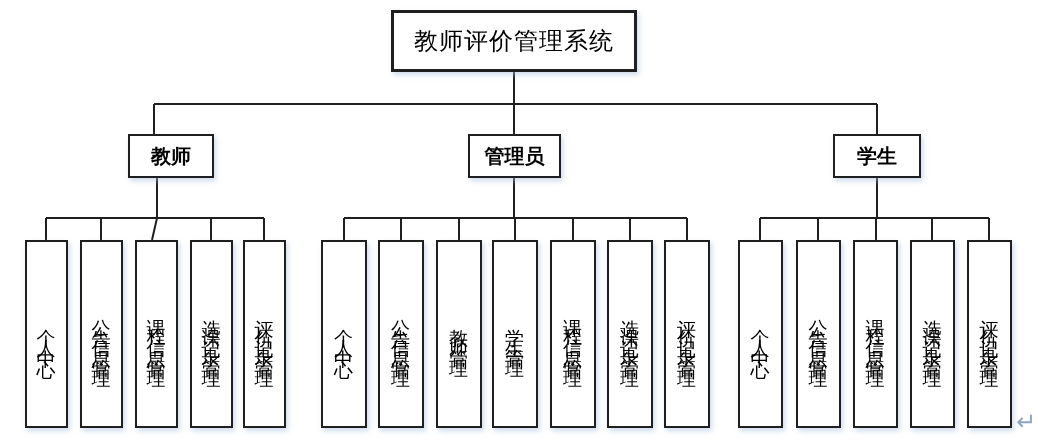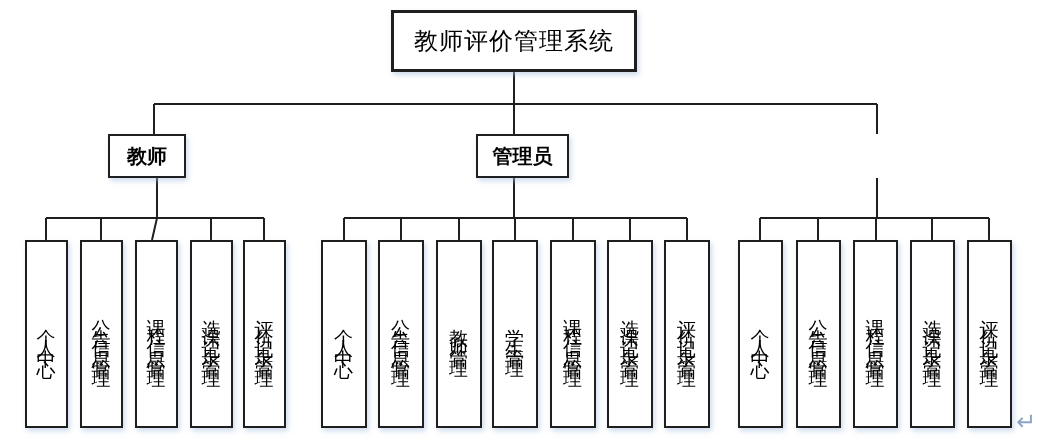--- a/index.html
+++ b/index.html
@@ -85,22 +85,23 @@
 
     <path d="M157 178 V218 M46 218 H264 M46 218 V240 M101 218 V240 M157 218 L152 240 M211 218 V240 M264 218 V240"></path>
 
     <path d="M514 178 V218 M344 218 H687 M344 218 V240 M401 218 V240 M459 218 V240 M515 218 V240 M573 218 V240 M630 218 V240 M687 218 V240"></path>
 
     <path d="M877 178 V218 M760 218 H989 M760 218 V240 M818 218 V240 M876 218 V240 M932 218 V240 M989 218 V240"></path>
   </svg>
 
   <div class="node root-node">教师评价管理系统</div>
 
-  <div class="node branch-node" style="left:108px;width:78px;">教师</div>
-  <div class="node branch-node" style="left:468px;width:93px;margin-left:8px;">管理员</div>
+  <div class="node branch-node" style="left:128px;width:86px;">教师</div>
+  <div class="node branch-node" style="left:468px;width:93px;">管理员</div>
+  <div class="node branch-node" style="left:833px;width:88px;">学生</div>
 
   <div class="node leaf-node" style="left:25px;width:43px;">个人中心</div>
   <div class="node leaf-node" style="left:80px;width:43px;">公告信息管理</div>
   <div class="node leaf-node" style="left:135px;width:43px;">课程信息管理</div>
   <div class="node leaf-node" style="left:190px;width:43px;">选课记录管理</div>
   <div class="node leaf-node" style="left:243px;width:43px;">评价记录管理</div>
 
   <div class="node leaf-node" style="left:321px;width:46px;">个人中心</div>
   <div class="node leaf-node" style="left:378px;width:46px;">公告信息管理</div>
   <div class="node leaf-node" style="left:436px;width:46px;">教师管理</div>

